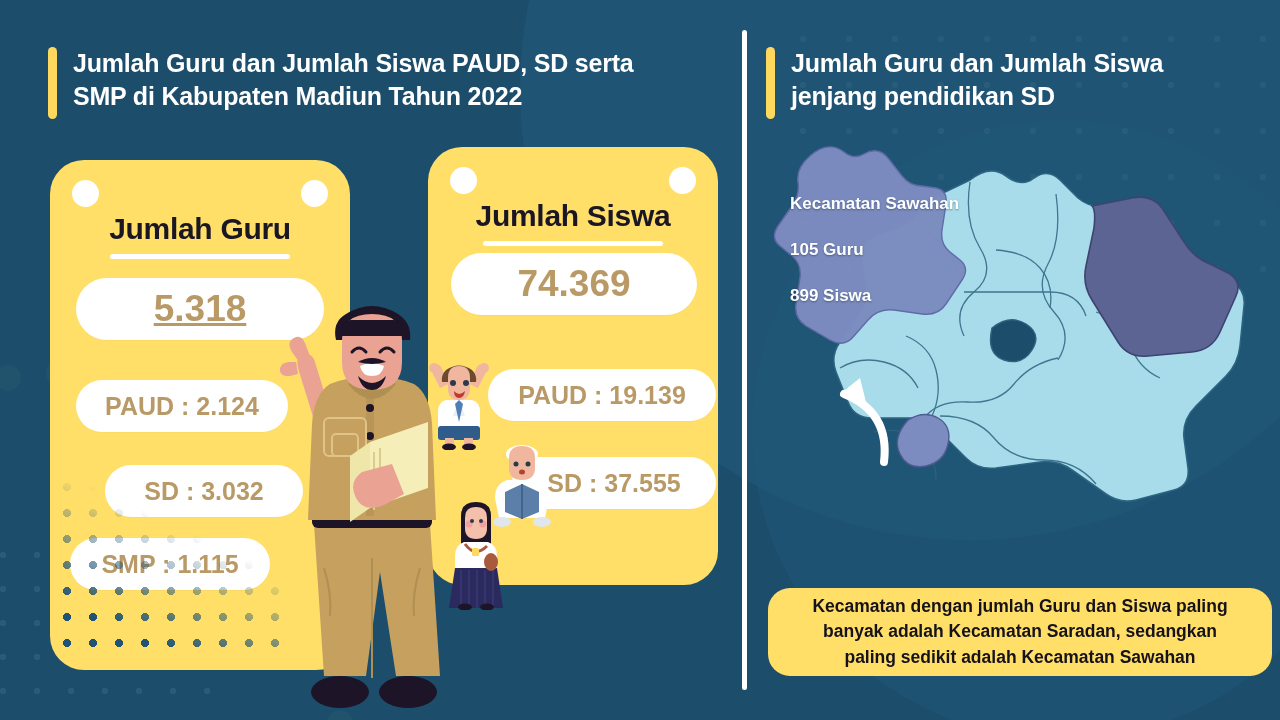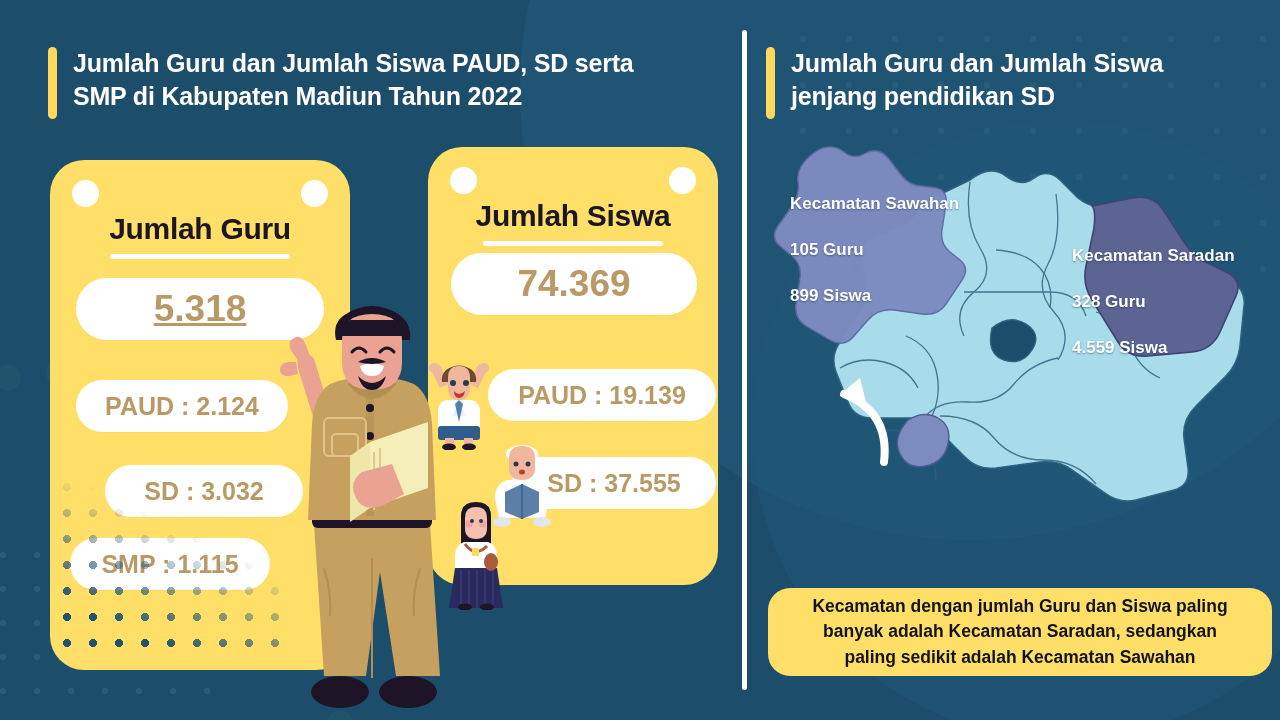--- a/index.html
+++ b/index.html
@@ -340,23 +340,18 @@
       <path d="M104 246 l-20 16 l26 8 Z" fill="#ffffff"></path>
     </g>
   </svg>
 
   <div class="map-label" id="label-sawahan">
     <div>Kecamatan Sawahan</div>
     <div>105 Guru</div>
     <div>899 Siswa</div>
   </div>
 
-  <div class="map-label" id="label-saradan">
-    <div>Kecamatan Saradan</div>
-    <div>328 Guru</div>
-    <div>4.559 Siswa</div>
-  </div>
 
   <div id="caption">Kecamatan dengan jumlah Guru dan Siswa paling
 banyak adalah Kecamatan Saradan, sedangkan
 paling sedikit adalah Kecamatan Sawahan</div>
 
 </div>
 
 </body></html>

